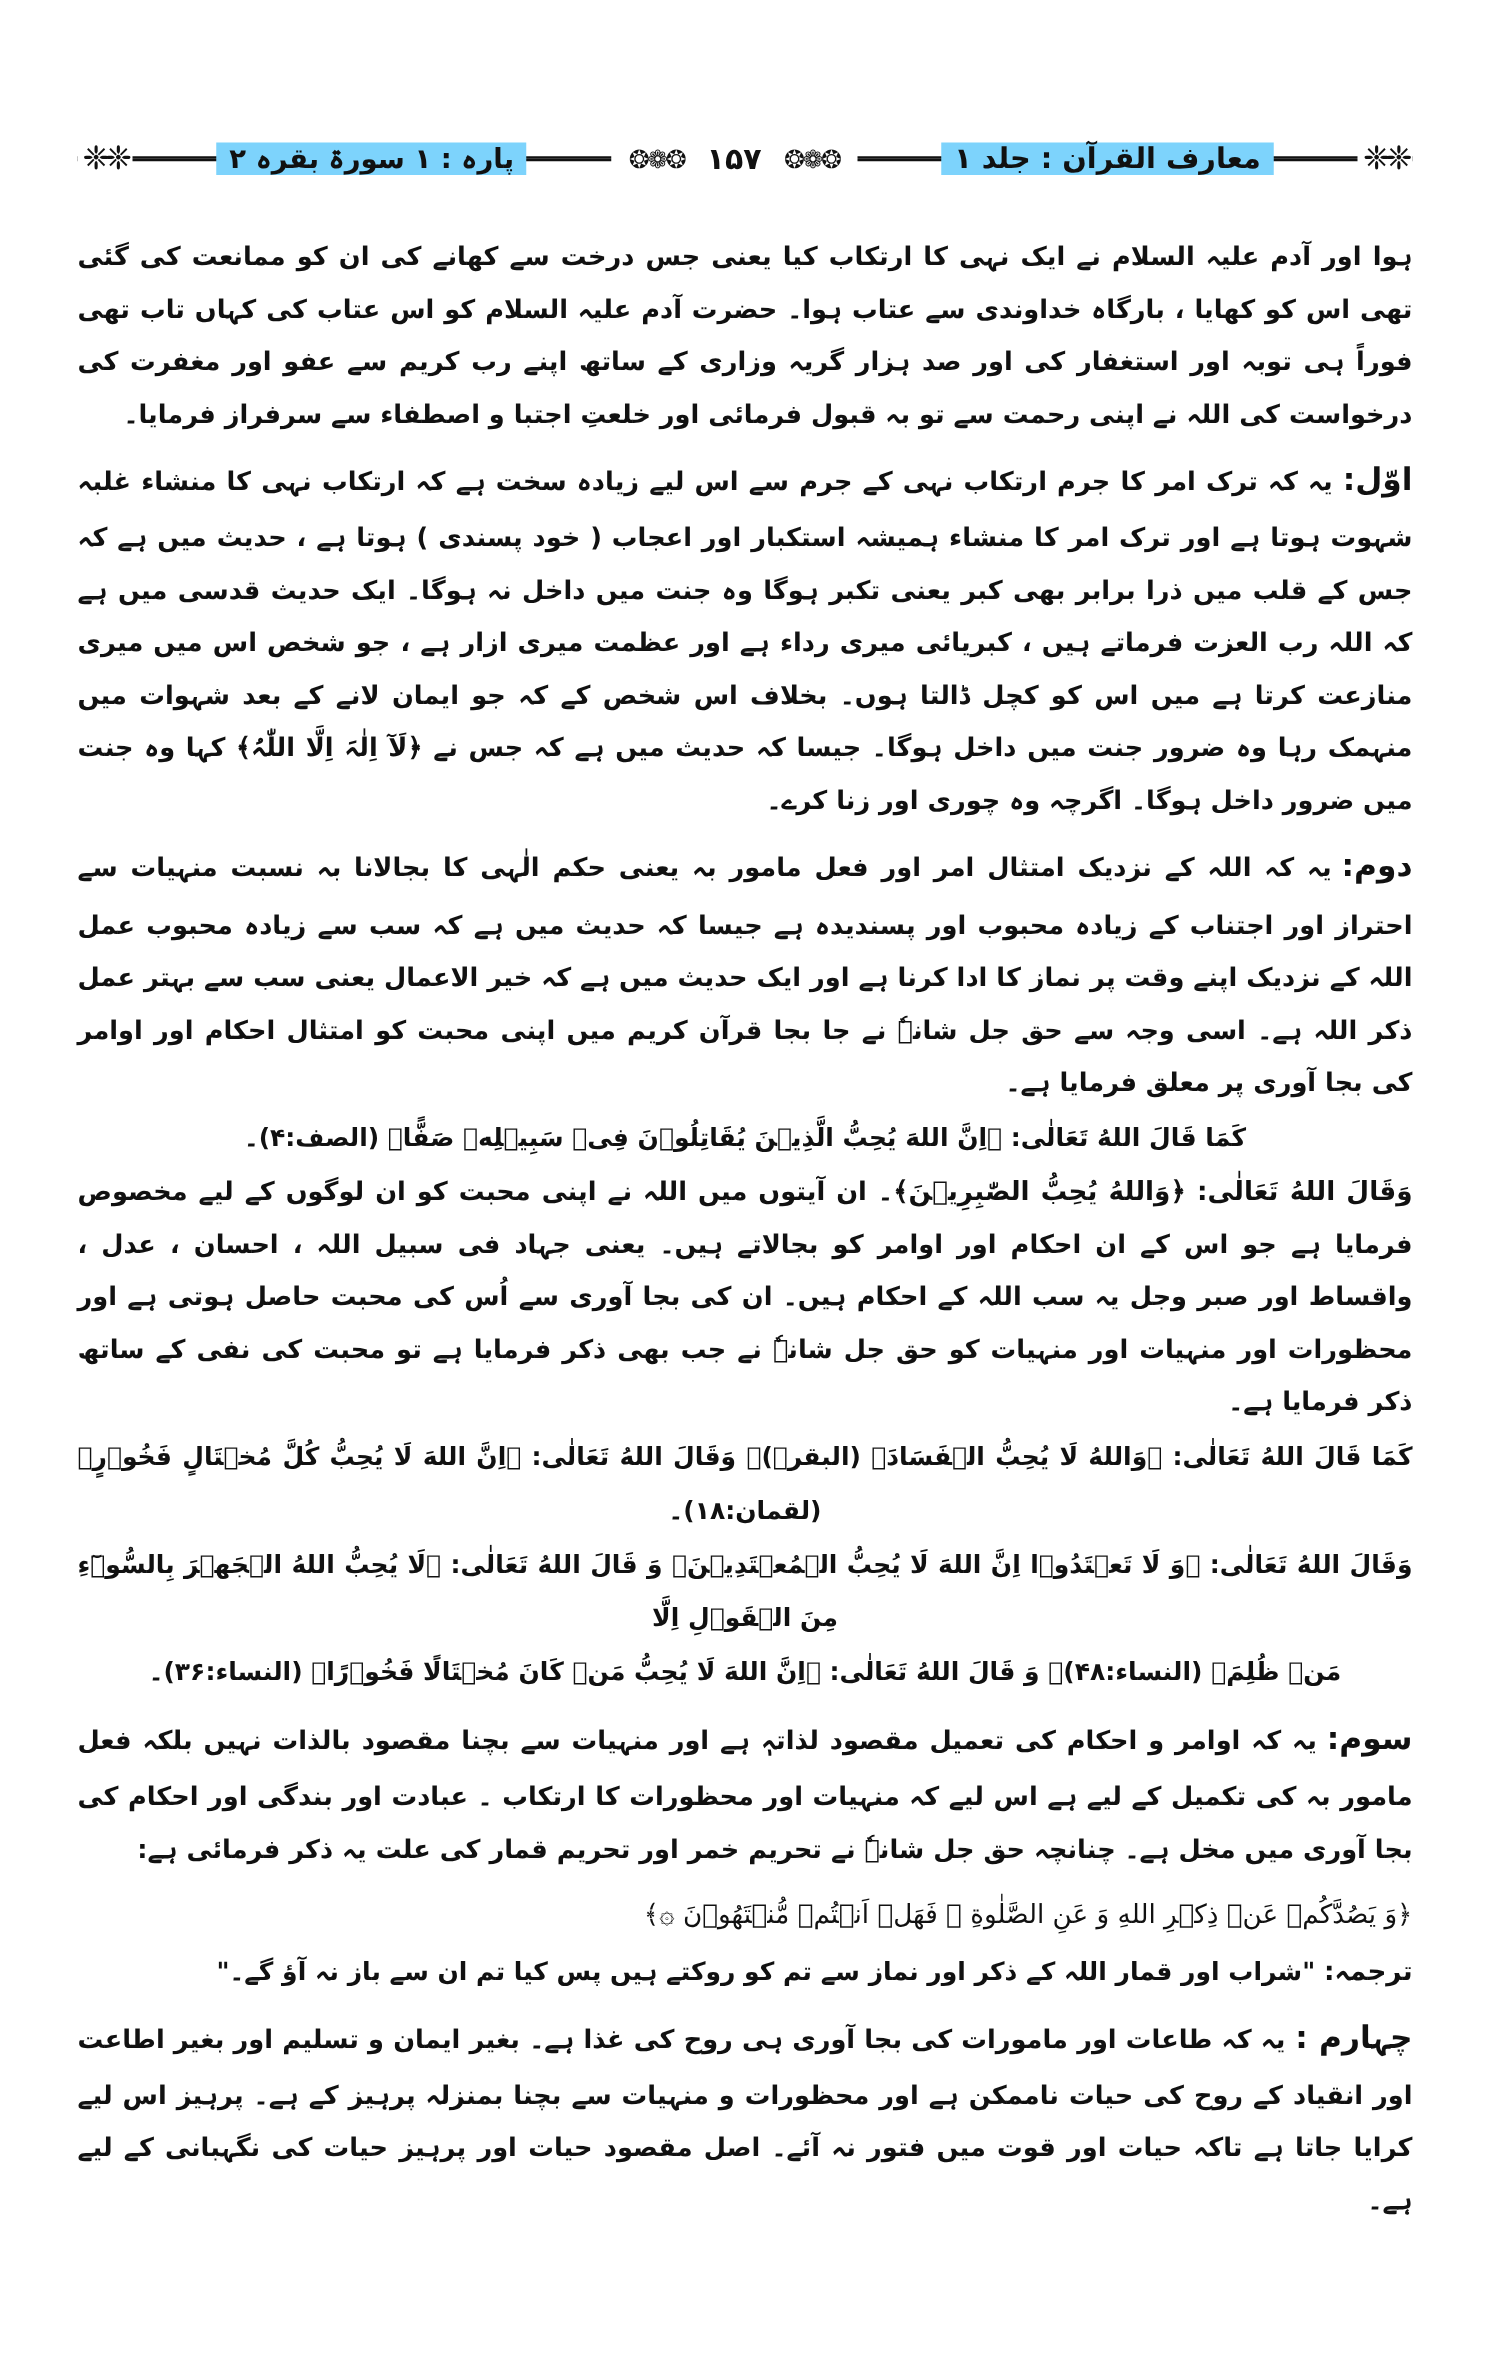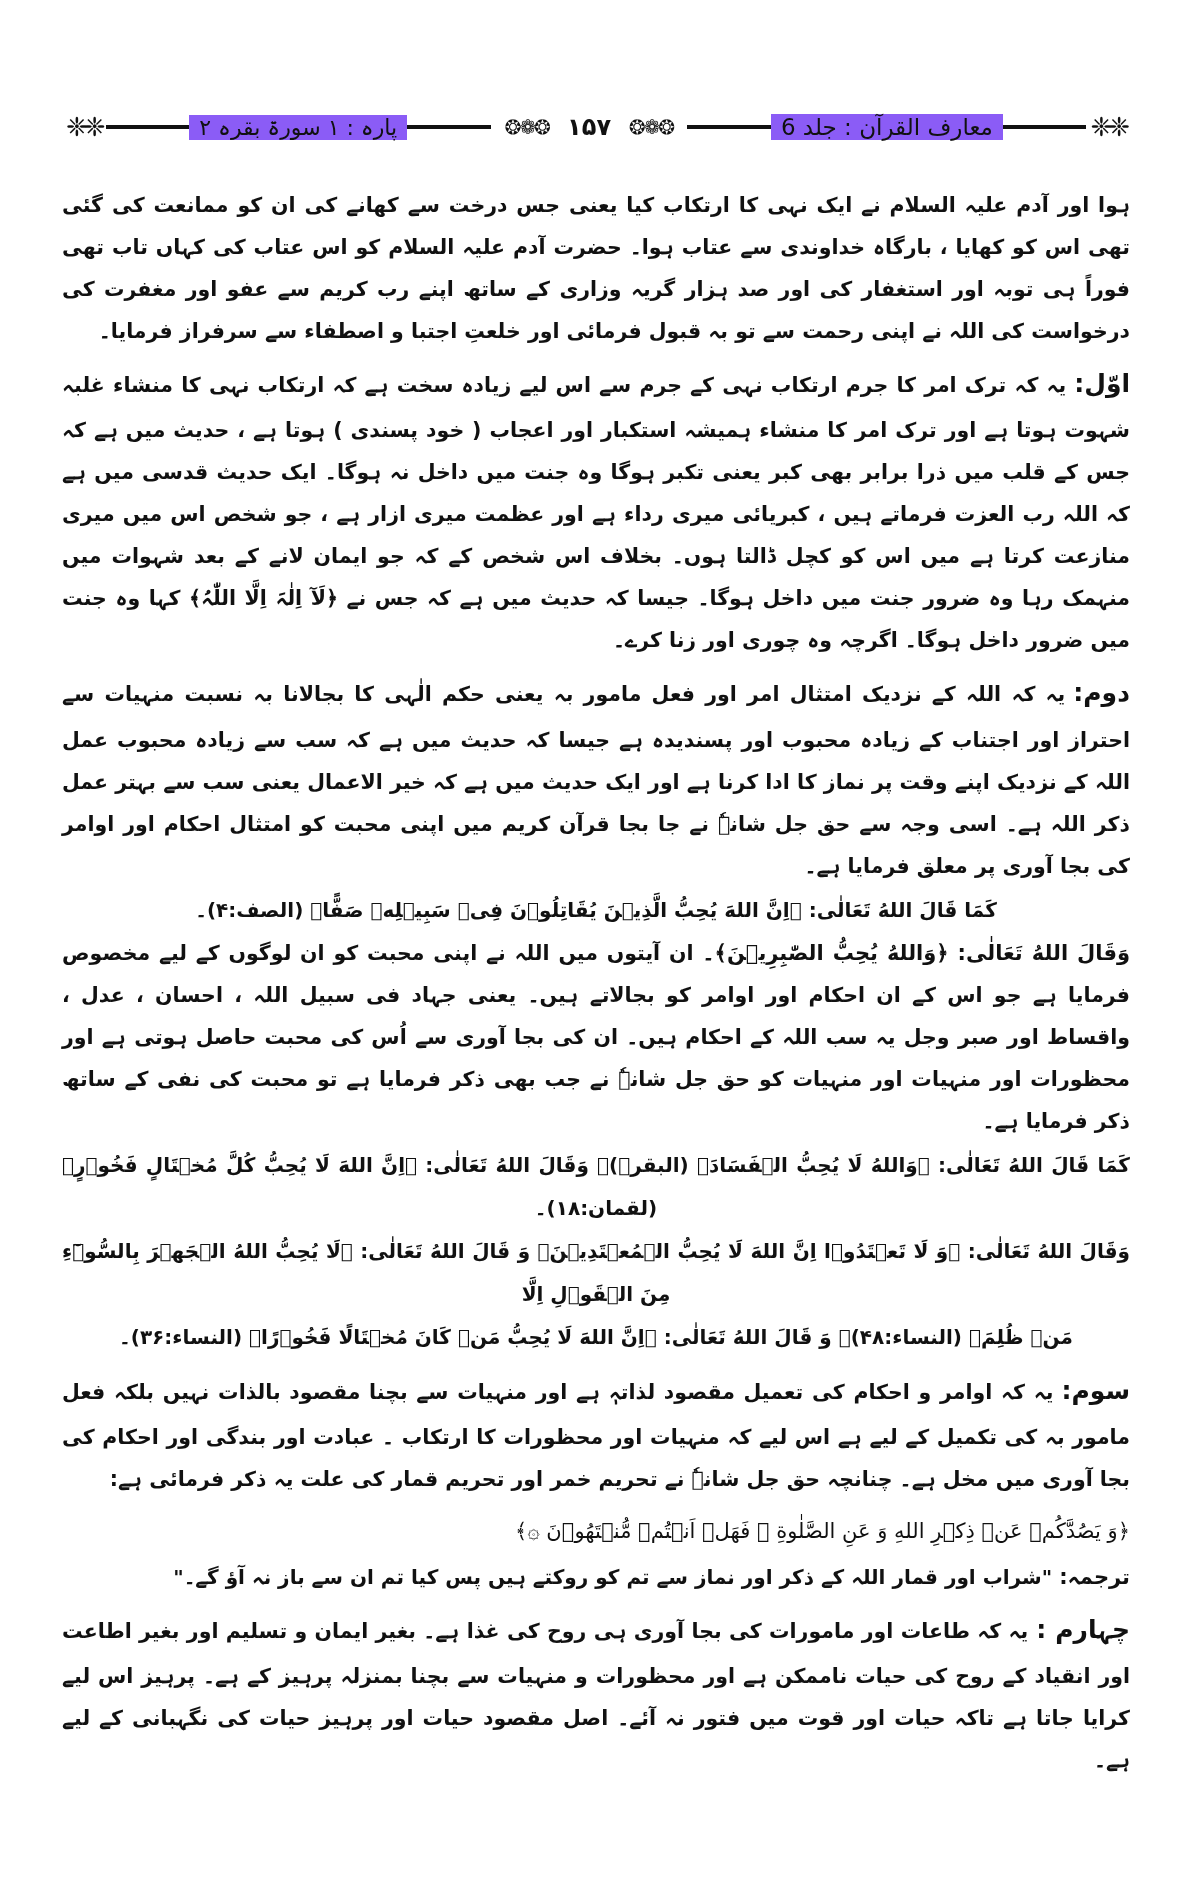--- a/index.html
+++ b/index.html
@@ -45,25 +45,25 @@
   .header-inner {
     position: relative;
     z-index: 1;
     display: flex;
     align-items: center;
     justify-content: space-between;
     width: 100%;
     direction: rtl;
   }
   .hdr-seg {
-    background: #8b5cf6;
+    background: #7dd3fc;
     padding: 0 10px;
     white-space: nowrap;
     font-size: 22px;
-    font-weight: normal;
+    font-weight: bold;
     letter-spacing: 0.5px;
   }
   .hdr-title { font-size: 23px; }
   .hdr-center {
     background: #fff;
     padding: 0 14px;
     display: flex;
     align-items: center;
     gap: 8px;
     font-size: 23px;
@@ -143,21 +143,21 @@
 </style>
 </head>
 <body>
 
 <div class="page">
 
   <div class="header">
     <div class="header-rule"></div>
     <div class="header-inner">
       <span class="edge-orn">❈❈</span>
-      <span class="hdr-seg hdr-title">معارف القرآن : جلد 6</span>
+      <span class="hdr-seg hdr-title">معارف القرآن : جلد ۱</span>
       <span class="hdr-center">
         <span class="orn">❂❁❂</span>
         <span class="page-num">۱۵۷</span>
         <span class="orn">❂❁❂</span>
       </span>
       <span class="hdr-seg">
         <span>پارہ : ۱ سورۃ بقرہ ۲</span>
       </span>
       <span class="edge-orn">❈❈</span>
     </div>

